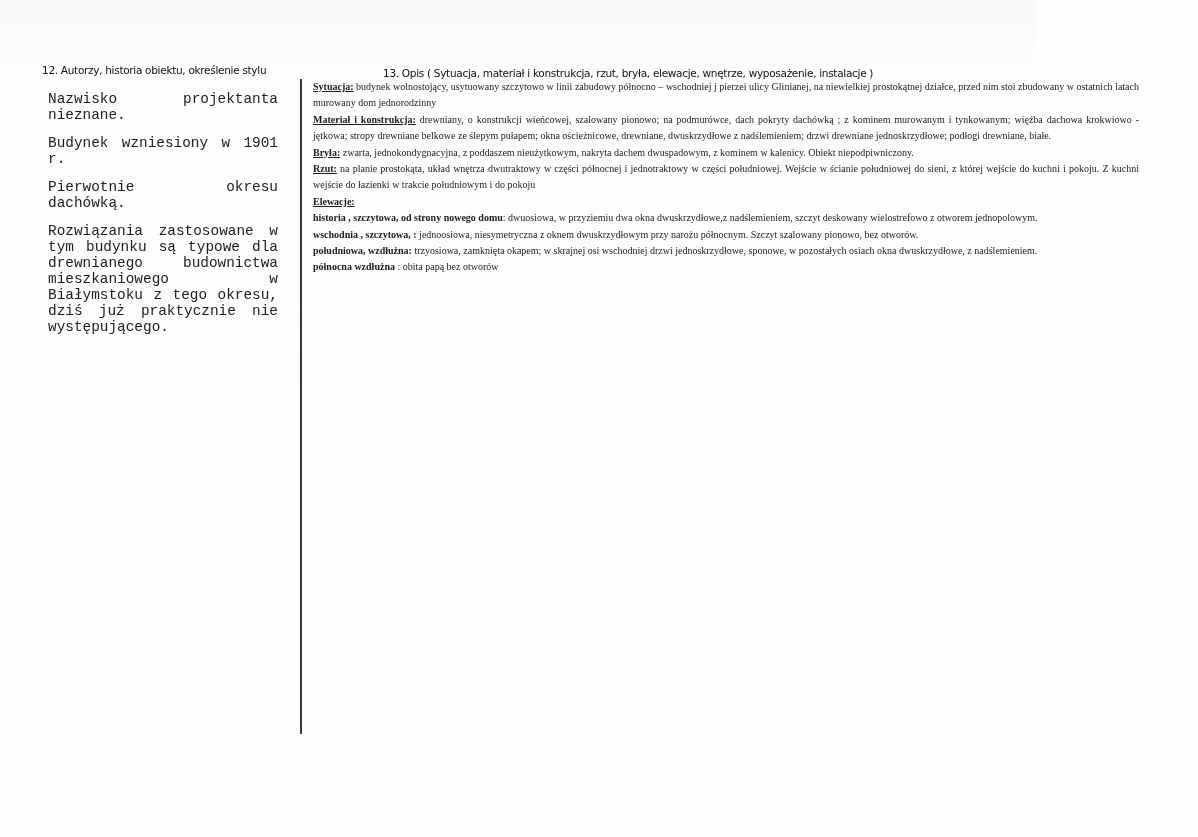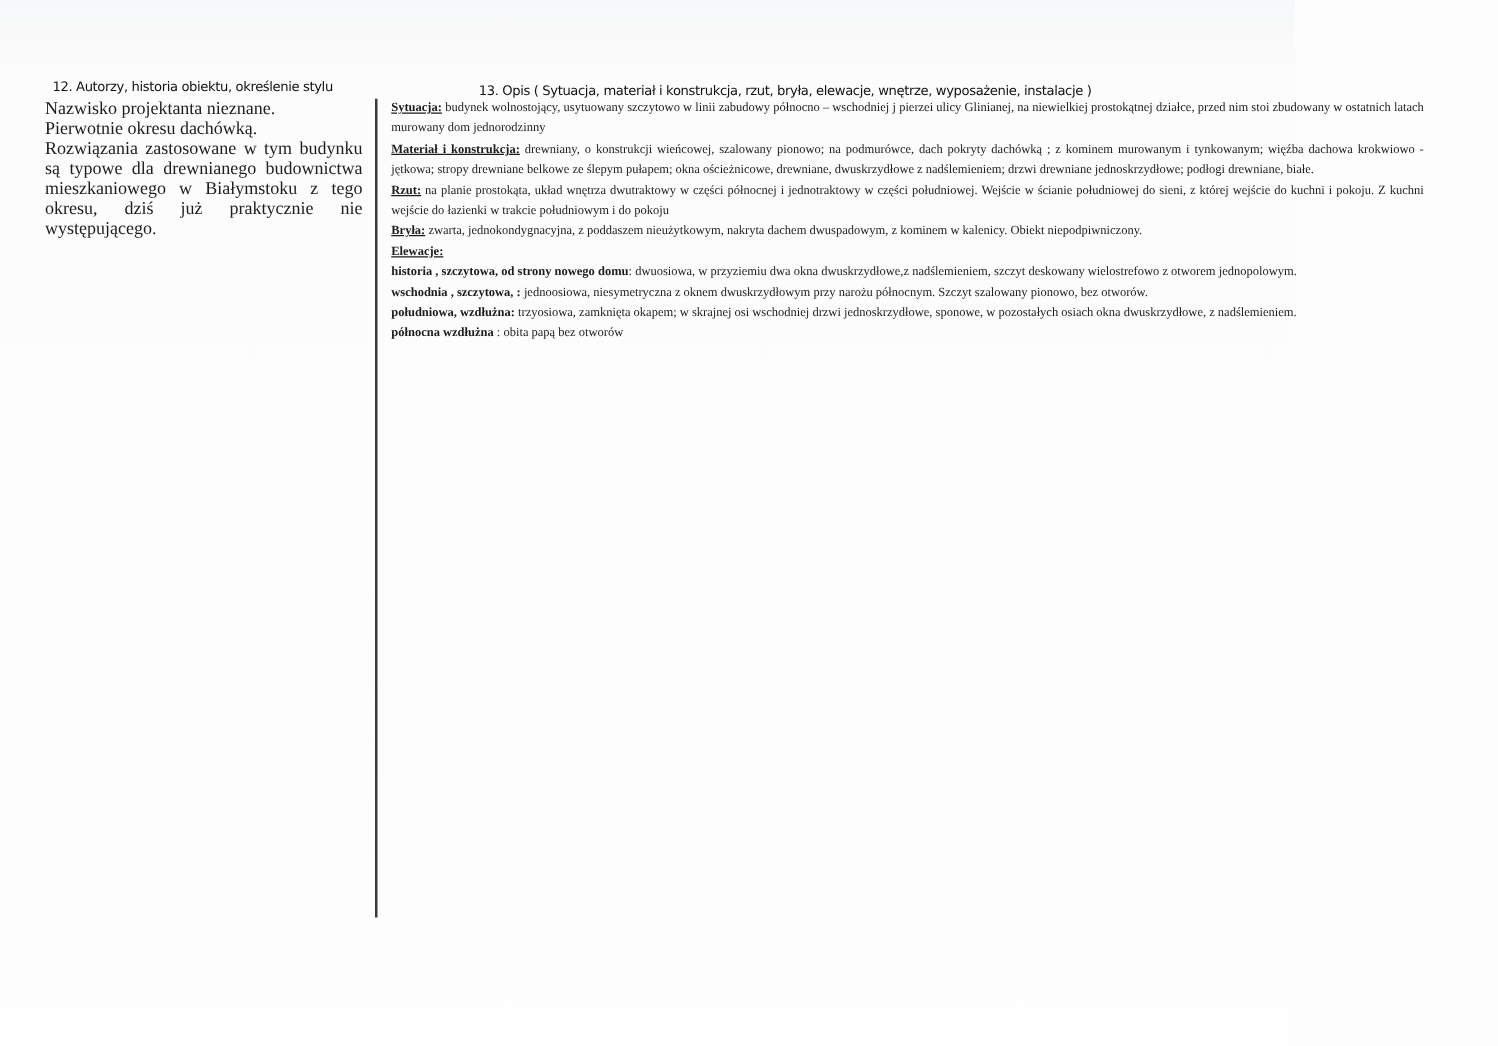--- a/index.html
+++ b/index.html
@@ -24,21 +24,21 @@
     }
     #hdr12 { left: 42px; top: 64px; }
     #hdr13 { left: 383px; top: 67px; }
 
     .left-col {
       position: absolute; left: 36px; top: 79px; width: 254px;
       font-family: "Liberation Serif", serif;
       font-size: 14.4px; line-height: 16px;
       text-align: justify;
     }
-    .left-col p { margin: 0; }
+    .left-col p { margin: 12px; font-family: Liberation Mono, monospace; }
 
     .divider {
       position: absolute; left: 300px; top: 79px; width: 2px; height: 655px;
       background: #3a3a3a;
     }
 
     .right-col {
       position: absolute; left: 313px; top: 79px; width: 826px;
       font-family: Liberation Serif, serif;
       font-size: 10px; line-height: 16.4px;
@@ -50,40 +50,41 @@
   </style>
 </head>
 <body>
 
 <div class="page">
 
   <div id="hdr12" class="section-header">12. Autorzy, historia obiektu, określenie stylu</div>
 
   <div class="left-col">
     <p>Nazwisko projektanta  nieznane.</p>
+    <p>Budynek wzniesiony w 1901 r.</p>
     <p>Pierwotnie okresu dachówką.</p>
     <p>Rozwiązania zastosowane w tym budynku są  typowe dla drewnianego budownictwa mieszkaniowego w Białymstoku z tego okresu, dziś już praktycznie nie występującego.</p>
   </div>
 
   <div class="divider"></div>
 
   <div id="hdr13" class="section-header">13. Opis ( Sytuacja, materiał i konstrukcja, rzut, bryła, elewacje, wnętrze, wyposażenie, instalacje )</div>
 
   <div class="right-col">
     <p>
       <span class="lbl">Sytuacja:</span><span> budynek wolnostojący, usytuowany szczytowo w linii zabudowy północno – wschodniej j pierzei ulicy Glinianej, na niewielkiej prostokątnej działce, przed nim stoi zbudowany w ostatnich latach murowany dom jednorodzinny</span>
     </p>
     <p>
       <span class="lbl">Materiał i konstrukcja:</span><span> drewniany, o konstrukcji wieńcowej, szalowany pionowo; na podmurówce, dach pokryty dachówką ; z kominem murowanym i tynkowanym; więźba dachowa krokwiowo - jętkowa; stropy drewniane  belkowe  ze ślepym pułapem; okna ościeżnicowe, drewniane, dwuskrzydłowe z nadślemieniem; drzwi drewniane jednoskrzydłowe; podłogi drewniane, białe.</span>
     </p>
     <p>
-      <span class="lbl">Rzut:</span><span> na planie prostokąta, układ wnętrza  dwutraktowy w części północnej i jednotraktowy w  części południowej. Wejście w ścianie południowej do sieni, z której wejście do kuchni i pokoju. Z kuchni wejście do łazienki w trakcie południowym i do pokoju</span>
+      <span class="lbl">Bryła:</span><span> zwarta, jednokondygnacyjna, z poddaszem nieużytkowym, nakryta dachem dwuspadowym, z kominem w kalenicy. Obiekt niepodpiwniczony.</span>
     </p>
     <p>
-      <span class="lbl">Bryła:</span><span> zwarta, jednokondygnacyjna, z poddaszem nieużytkowym, nakryta dachem dwuspadowym, z kominem w kalenicy. Obiekt niepodpiwniczony.</span>
+      <span class="lbl">Rzut:</span><span> na planie prostokąta, układ wnętrza  dwutraktowy w części północnej i jednotraktowy w  części południowej. Wejście w ścianie południowej do sieni, z której wejście do kuchni i pokoju. Z kuchni wejście do łazienki w trakcie południowym i do pokoju</span>
     </p>
     <p>
       <span class="lbl">Elewacje:</span>
     </p>
     <p>
       <span class="blbl">historia , szczytowa, od strony nowego domu</span><span>: dwuosiowa, w przyziemiu dwa okna dwuskrzydłowe,z nadślemieniem, szczyt deskowany wielostrefowo z otworem jednopolowym.</span>
     </p>
     <p>
       <span class="blbl">wschodnia , szczytowa, :</span><span> jednoosiowa, niesymetryczna z  oknem dwuskrzydłowym przy narożu północnym. Szczyt szalowany pionowo, bez otworów.</span>
     </p>

